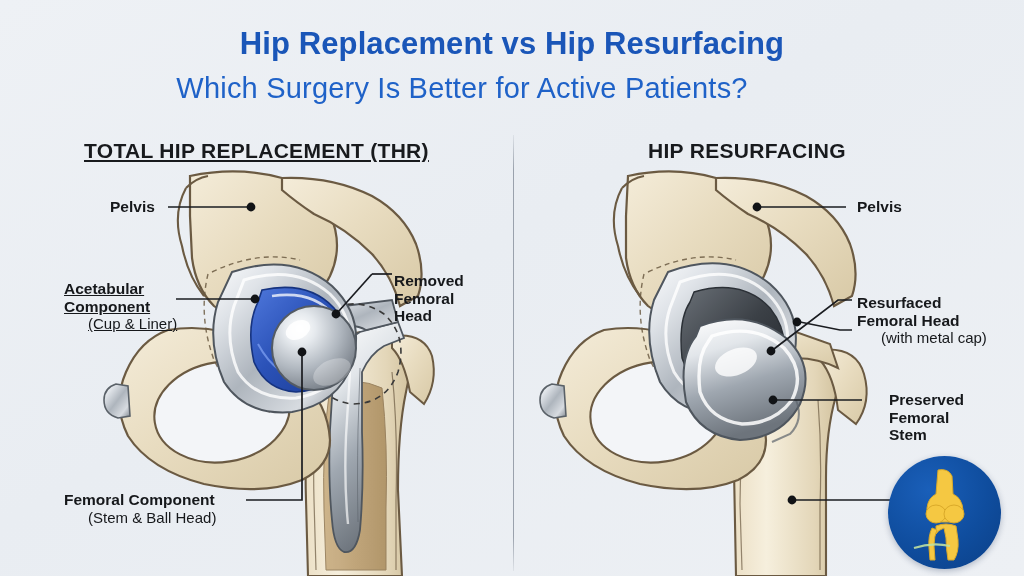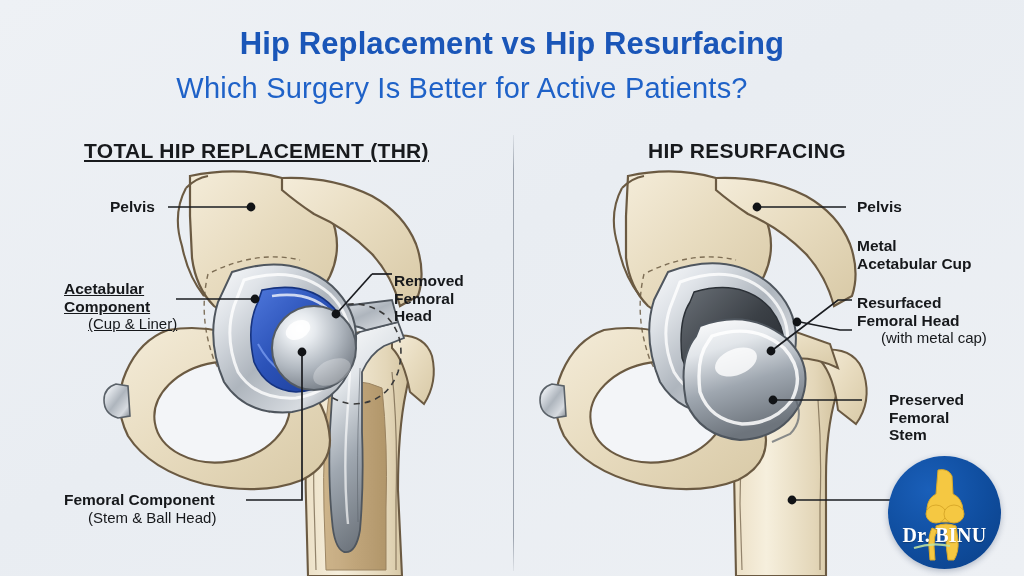--- a/index.html
+++ b/index.html
@@ -276,24 +276,20 @@
 
   <div class="label lefty" style="left:64px;top:491px;">
     <span>Femoral Component</span>
     <span class="sub">(Stem &amp; Ball Head)</span>
   </div>
 
   <div class="label right" style="left:857px;top:198px;">
     <span>Pelvis</span>
   </div>
 
-  <div class="label right" style="left:857px;top:237px;">
-    <span>Metal</span><br>
-    <span>Acetabular Cup</span>
-  </div>
 
   <div class="label right" style="left:857px;top:294px;">
     <span>Resurfaced</span><br>
     <span>Femoral Head</span>
     <span class="sub">(with metal cap)</span>
   </div>
 
   <div class="label right" style="left:889px;top:391px;">
     <span>Preserved</span><br>
     <span>Femoral</span><br>
@@ -311,16 +307,15 @@
         <ellipse cx="66" cy="58" rx="10" ry="9"></ellipse>
 
         <path d="M48 70 Q58 66 68 70 L70 84 Q71 96 66 104 L60 104 Q58 92 58 82
                  L56 72 Q50 74 48 78 Z"></path>
 
         <path d="M44 72 Q40 80 41 92 L42 104 L47 104 L46 90 Q46 80 49 74 Z"></path>
       </g>
 
       <path d="M26 92 Q44 86 62 90" fill="none" stroke="#bfe0a0" stroke-width="2.2" opacity=".9"></path>
     </svg>
-    <div class="logo-text">Dr. BINU</div>
   </div>
 
 </div>
 
 </body></html>

